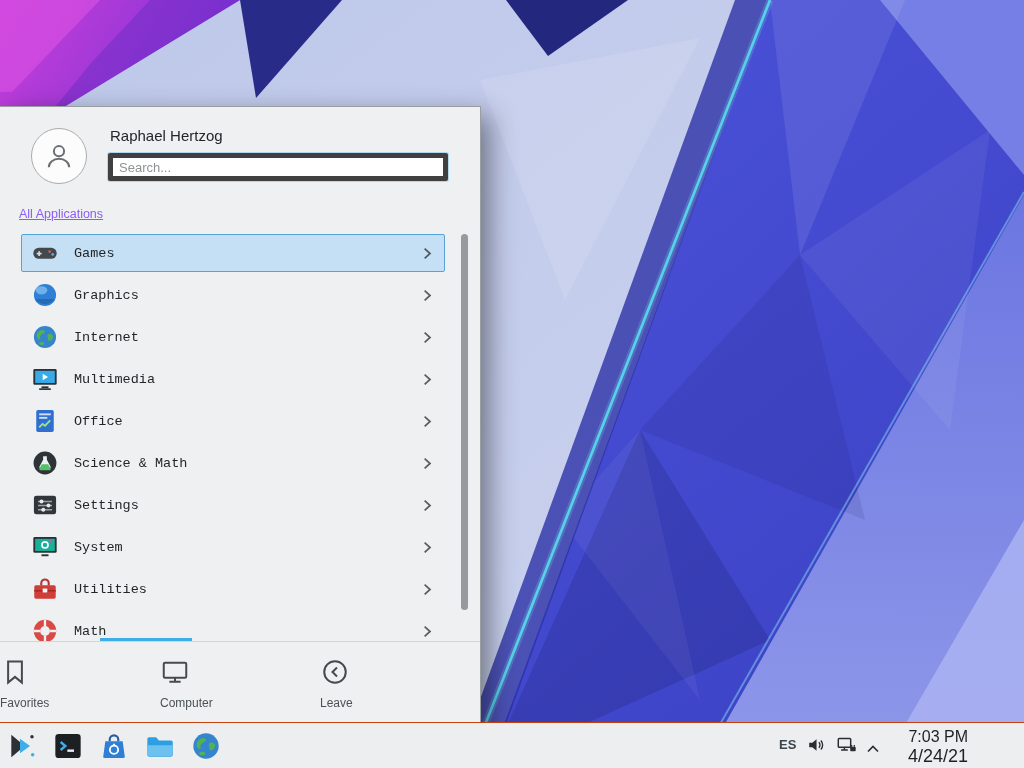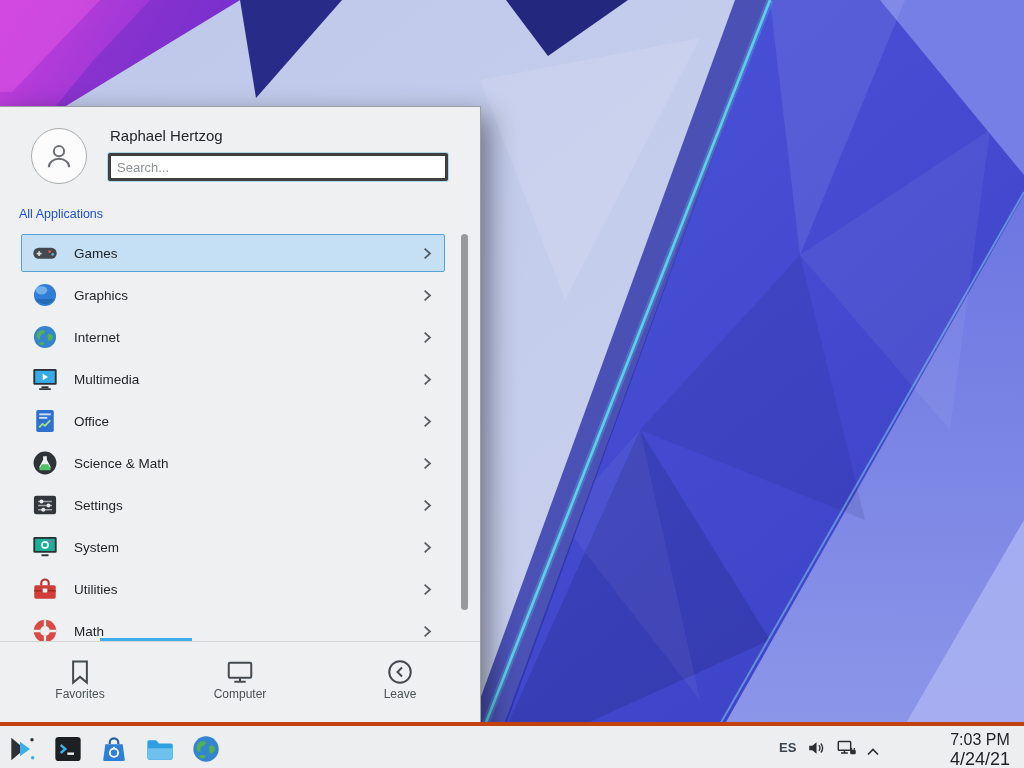--- a/index.html
+++ b/index.html
@@ -18,59 +18,59 @@
     box-shadow:8px 10px 26px rgba(0,0,0,.45);box-sizing:border-box;margin-top:8px;
   }
   .lh-avatar{
     position:absolute;left:31px;top:21px;width:54px;height:54px;border-radius:50%;
     border:1px solid #a9acae;background:#fcfcfc;display:flex;align-items:center;justify-content:center;
   }
   .lh-avatar svg{width:34px;height:34px;}
   .lh-name{position:absolute;left:110px;top:20px;font-size:15px;color:#232629;}
   .lh-search{
     position:absolute;left:108px;top:46px;width:340px;height:28px;box-sizing:border-box;
-    border:3px solid #404040;box-shadow:0 0 0 1px rgba(61,174,233,.35);
+    border:5px solid #404040;box-shadow:0 0 0 1px rgba(61,174,233,.35);
     border-radius:2px;background:#ffffff;font-size:13px;color:#232629;padding:0 6px;outline:none;
     font-family:"Liberation Sans","DejaVu Sans",sans-serif;
   }
   .lh-search::placeholder{color:#8f9396;}
-  .section-label{position:absolute;left:19px;top:100px;font-size:12.5px;color:#1d4ed8;}
+  .section-label{position:absolute;left:19px;top:100px;font-size:12.5px;color:#8b5cf6;text-decoration:underline;}
 
   .cat-list{position:absolute;left:0;top:120px;width:480px;height:414px;overflow:hidden;}
   .cat-item{
     position:absolute;left:21px;width:424px;height:38px;border:1px solid transparent;border-radius:2px;
     display:flex;align-items:center;padding:0 12px 0 9px;box-sizing:border-box;cursor:pointer;
   }
   .cat-item.selected{background:#c5e0f4;border-color:#56a3d8;}
   .cat-icon{width:28px;height:28px;margin-right:15px;flex:none;display:flex;}
   .cat-icon svg{width:28px;height:28px;}
-  .cat-label{font-size:13.5px;color:#232629;white-space:nowrap;}
+  .cat-label{font-size:13.5px;color:#232629;white-space:nowrap;font-family:Liberation Mono, monospace;}
   .cat-arrow{margin-left:auto;width:9px;height:13px;display:flex;opacity:.8;}
   .scroll-thumb{position:absolute;left:461px;top:127px;width:7px;height:376px;background:#969a9e;border-radius:3.5px;}
 
   .tab-sep{position:absolute;top:534px;left:0;width:480px;height:1px;background:#d3d5d7;}
   .tab-indicator{position:absolute;top:531px;left:100px;width:92px;height:3px;background:#3daee9;}
   .tabbar{position:absolute;top:537px;left:0;width:480px;height:86px;display:flex;}
-  .tab{flex:1;display:flex;flex-direction:column;align-items:center;padding-top:13px;cursor:pointer;}
+  .tab{flex:1;display:flex;flex-direction:column;align-items:flex-start;padding-top:13px;gap:9px;cursor:pointer;}
   .tab svg{width:30px;height:30px;}
   .tab-label{font-size:12px;color:#4b5155;}
 
   
   .taskbar{
     position:absolute;left:0;top:722px;width:1024px;height:46px;background:#edeef0;
-    border-top:4px solid #c2410c;box-sizing:border-box;
+    border-top:1px solid #c2410c;box-sizing:border-box;
   }
   .tb-icon{position:absolute;top:7px;width:32px;height:32px;cursor:pointer;}
   .tb-icon svg{width:32px;height:32px;}
   .kb-layout{position:absolute;left:779px;top:14px;font-size:13px;font-weight:bold;color:#39444d;cursor:pointer;}
   .tray-icon{position:absolute;top:11px;width:22px;height:22px;cursor:pointer;}
   .tray-icon svg{width:22px;height:22px;}
   .tray-caret{position:absolute;left:866px;top:17px;width:14px;height:11px;cursor:pointer;}
   .tray-caret svg{width:14px;height:11px;}
-  .clock{position:absolute;left:896px;top:4px;width:72px;text-align:center;cursor:pointer;line-height:1.2;margin-left:48px;}
+  .clock{position:absolute;left:896px;top:4px;width:72px;text-align:right;cursor:pointer;line-height:1.2;}
   .clock .time{font-size:16px;color:#1d2125;}
   .clock .date{font-size:18px;color:#1d2125;}
 </style>
 </head>
 <body>
 
 <div class="screen">
 
   <svg class="wallpaper" viewBox="0 0 1024 768">
     <defs>

